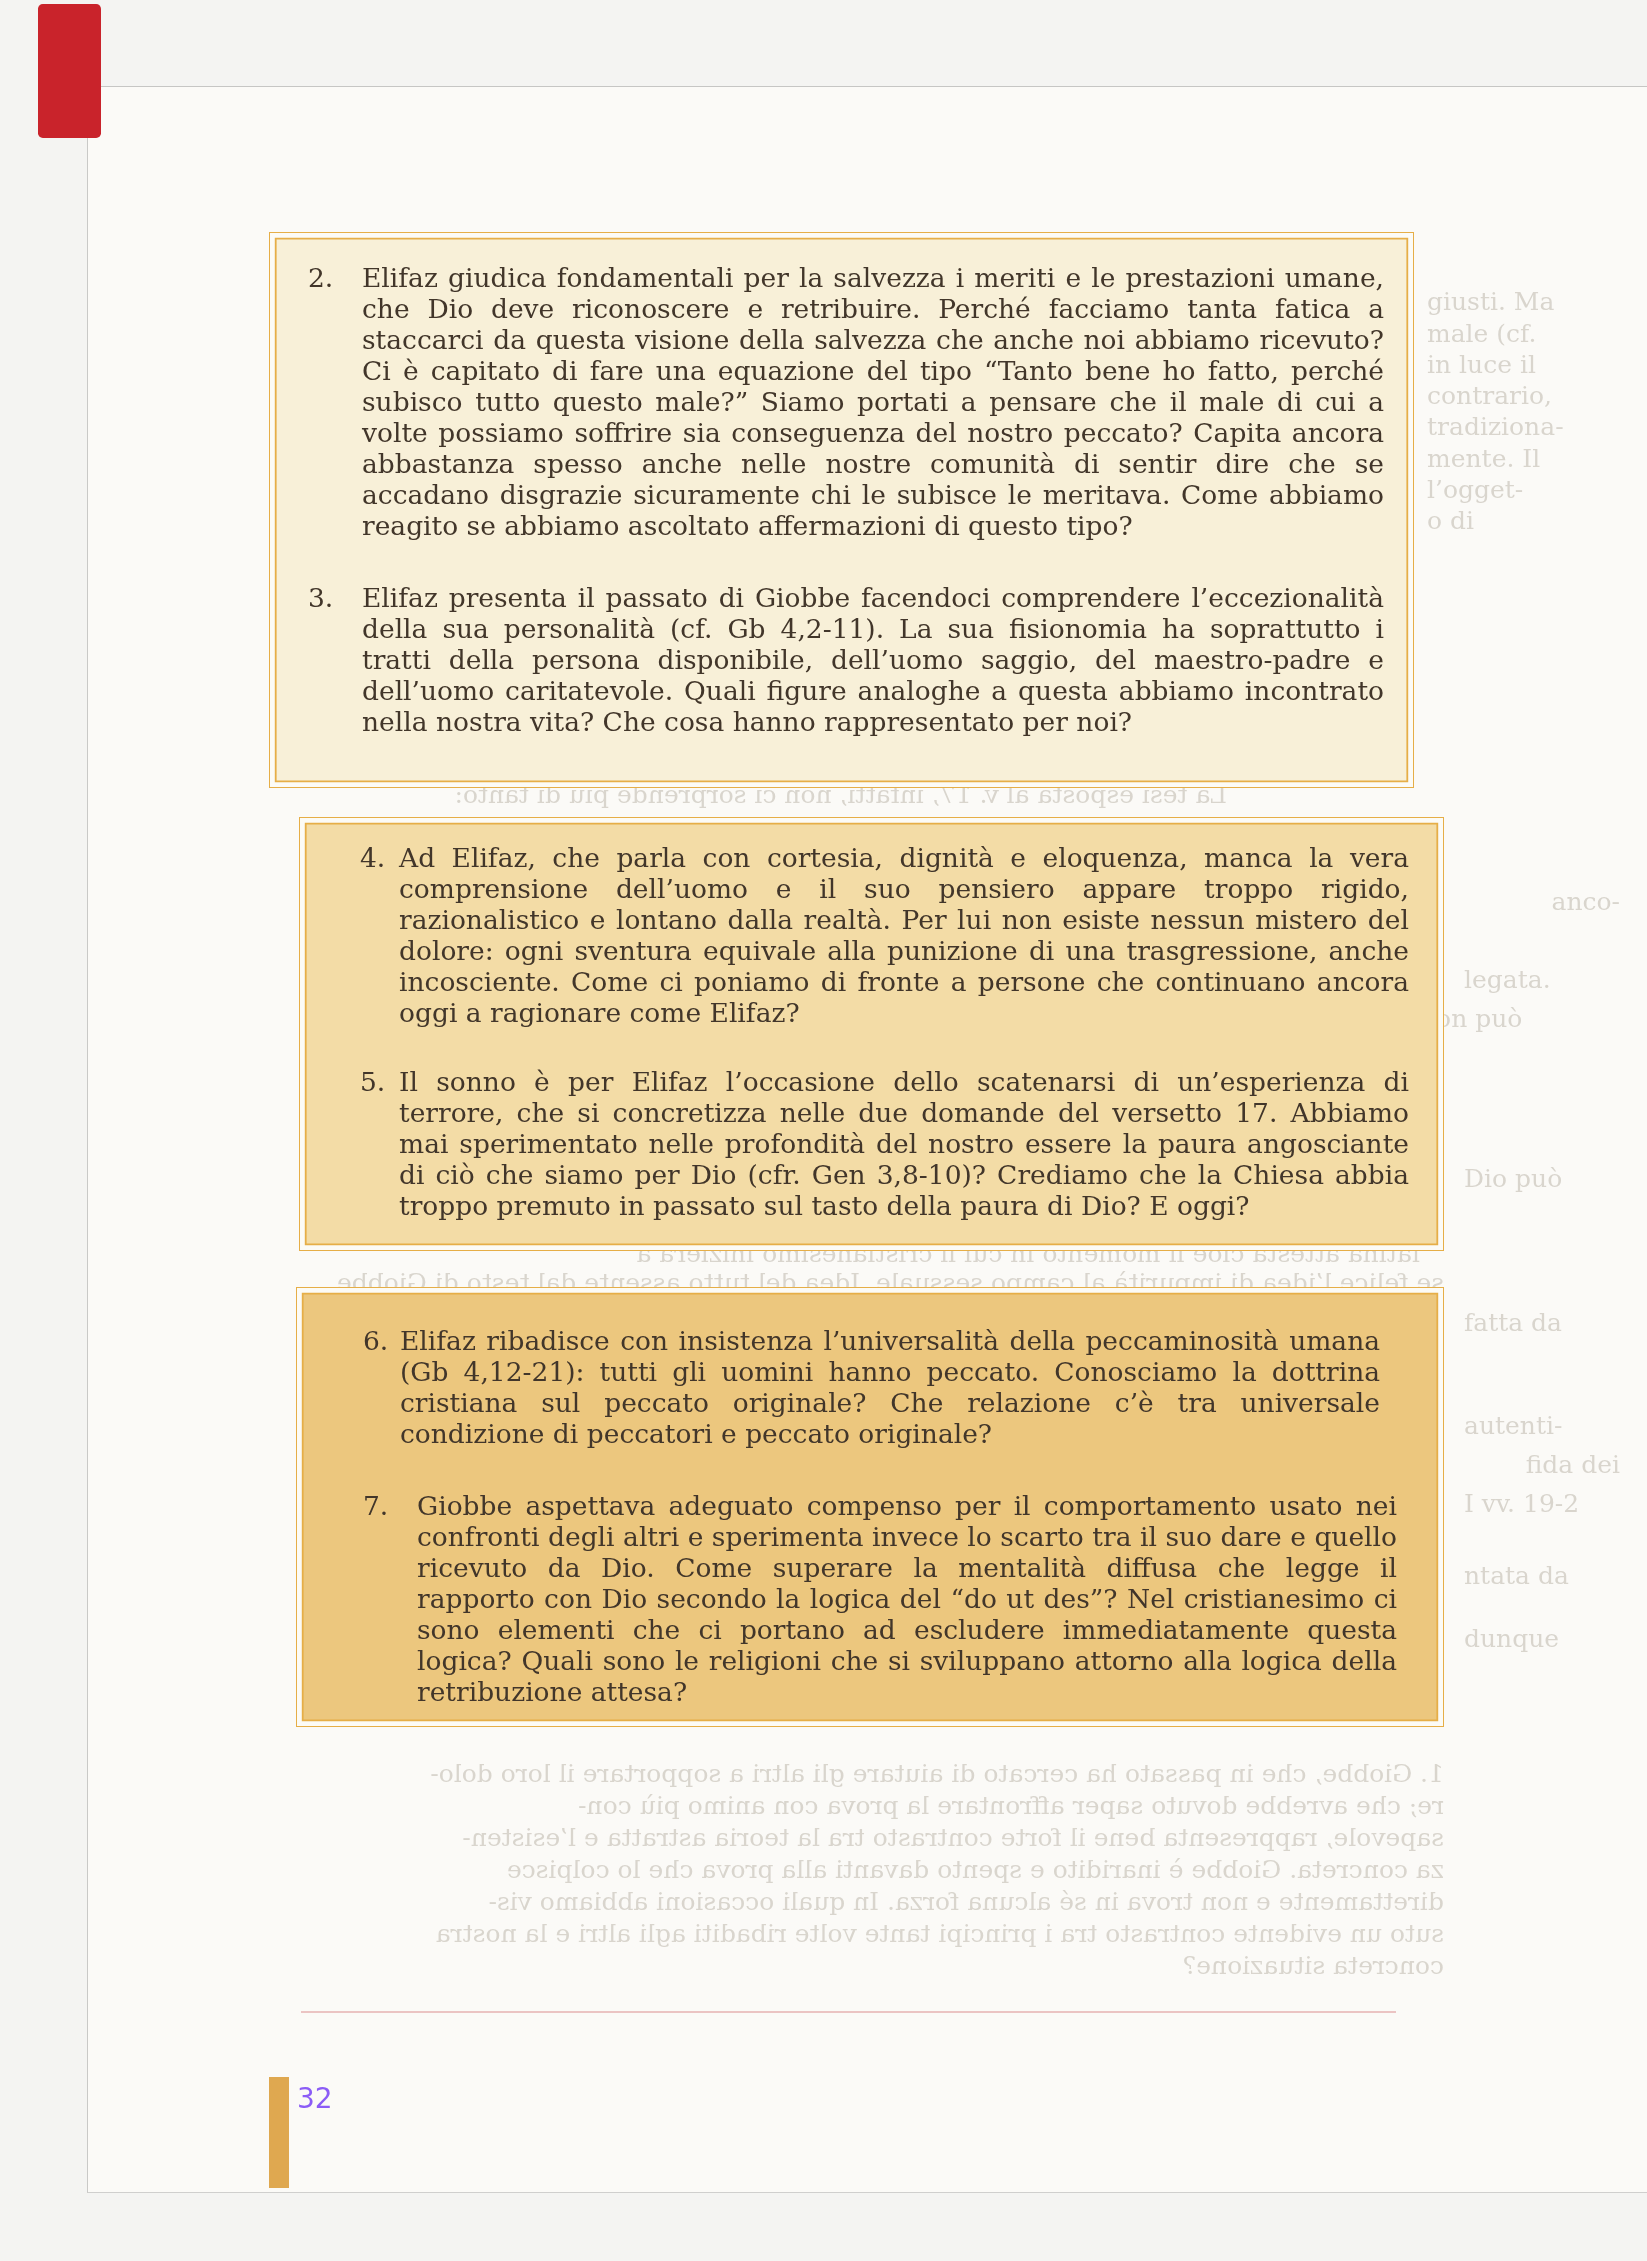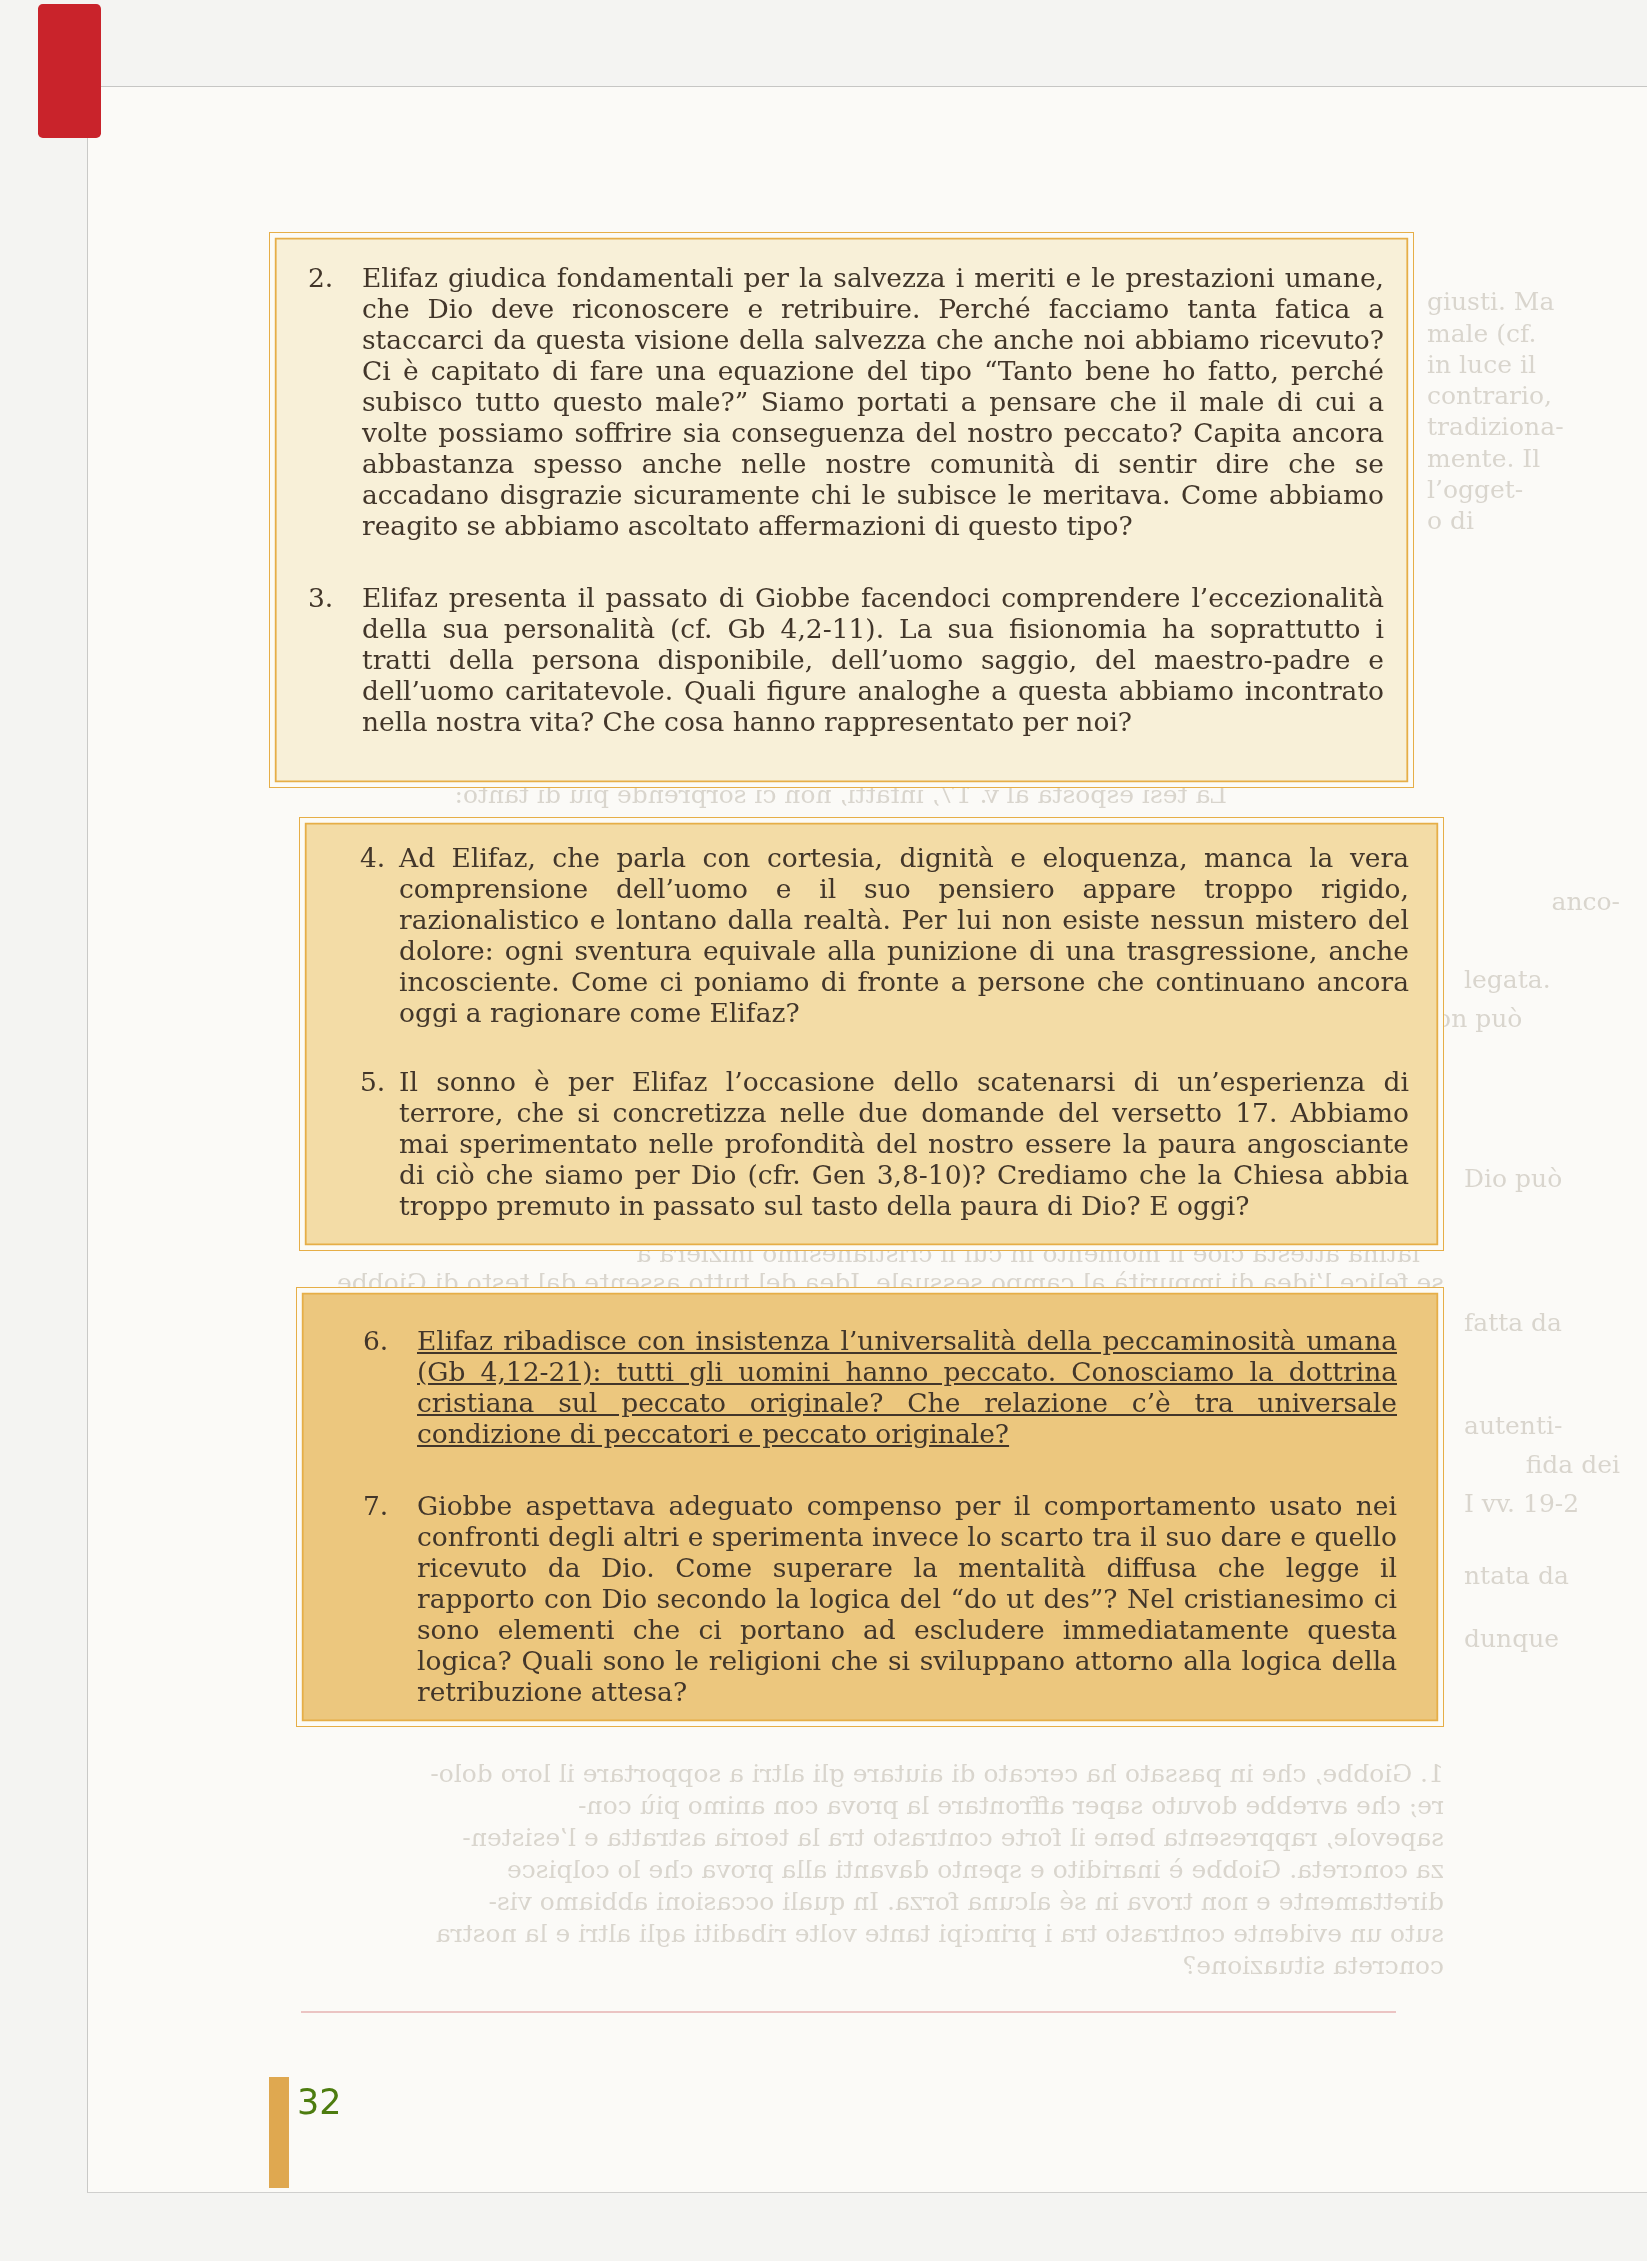--- a/index.html
+++ b/index.html
@@ -30,21 +30,21 @@
   .qtext{text-align:justify;text-justify:inter-word;}
   .bleed-line{
     position:absolute;font-size:25px;line-height:31px;white-space:nowrap;
     color:rgba(95,80,60,0.22);pointer-events:none;overflow:hidden;
   }
   .bleed-line.mir{transform:scaleX(-1);}
   .bleed-line.orange{color:rgba(214,130,40,0.45);font-size:31px;letter-spacing:1.2px;}
   .page-bar{position:absolute;left:269px;top:2077px;width:20px;height:111px;background:var(--bar,#dfa850);}
   .page-num{
     position:absolute;left:297px;top:2082px;font-family:"DejaVu Sans",sans-serif;
-    font-size:35px;color:#4d7c0f;text-align:right;
+    font-size:28px;color:#8b5cf6;text-align:right;
   }
   .artifact-line{position:absolute;left:301px;top:2011px;width:1095px;height:1.8px;background:rgba(215,130,130,0.45);}
 </style>
 </head>
 <body>
 
 <div class="canvas" style="--scan-bg: #f4f4f2; --page-bg: #fbfaf7; --box1: #f8f0d8; --box2: #f3dca6; --box3: #ecc77e; --gold: #e6ae47; --bar: #dfa850; --red: #c9232b; --ink: #42362a;">
   <div class="book-page"></div>
   <div class="red-mark"></div>
 
@@ -118,21 +118,21 @@
         <div class="qtext" style="margin-left: 39px; width: 1010px;">Ad Elifaz, che parla con cortesia, dignità e eloquenza, manca la vera comprensione dell’uomo e il suo pensiero appare troppo rigido, razionalistico e lontano dalla realtà. Per lui non esiste nessun mistero del dolore: ogni sventura equivale alla punizione di una trasgressione, anche incosciente. Come ci poniamo di fronte a persone che continuano ancora oggi a ragionare come Elifaz?</div>
       </div>
       <div class="qitem" style="top: 248px; left: 60px; width: 1049px;">
         <span class="qnum">5.</span>
         <div class="qtext" style="margin-left: 39px; width: 1010px;">Il sonno è per Elifaz l’occasione dello scatenarsi di un’esperienza di terrore, che si concretizza nelle due domande del versetto 17. Abbiamo mai sperimentato nelle profondità del nostro essere la paura angosciante di ciò che siamo per Dio (cfr. Gen 3,8-10)? Crediamo che la Chiesa abbia troppo premuto in passato sul tasto della paura di Dio? E oggi?</div>
       </div>
     </div>
   <div class="qbox qbox3" id="qbox3">
       <div class="qitem" style="top: 37px; left: 66px; width: 1034px;">
         <span class="qnum">6.</span>
-        <div class="qtext" style="margin-left: 54px; width: 980px; text-decoration: underline;">Elifaz ribadisce con insistenza l’universalità della peccaminosità umana (Gb 4,12-21): tutti gli uomini hanno peccato. Conosciamo la dottrina cristiana sul peccato originale? Che relazione c’è tra universale condizione di peccatori e peccato originale?</div>
+        <div class="qtext" style="margin-left: 37px; width: 980px;">Elifaz ribadisce con insistenza l’universalità della peccaminosità umana (Gb 4,12-21): tutti gli uomini hanno peccato. Conosciamo la dottrina cristiana sul peccato originale? Che relazione c’è tra universale condizione di peccatori e peccato originale?</div>
       </div>
       <div class="qitem" style="top: 202px; left: 66px; width: 1034px;">
         <span class="qnum">7.</span>
         <div class="qtext" style="margin-left: 54px; width: 980px;">Giobbe aspettava adeguato compenso per il comportamento usato nei confronti degli altri e sperimenta invece lo  scarto  tra il suo dare e quello ricevuto da Dio. Come superare la mentalità diffusa che legge il rapporto con Dio secondo la logica del “do ut des”? Nel cristianesimo ci sono elementi che ci portano ad escludere immediatamente questa logica? Quali sono le religioni che si sviluppano attorno alla logica della retribuzione attesa?</div>
       </div>
     </div>
 
   <div class="artifact-line"></div>
   <div class="page-bar"></div>
   <div class="page-num">32</div>

